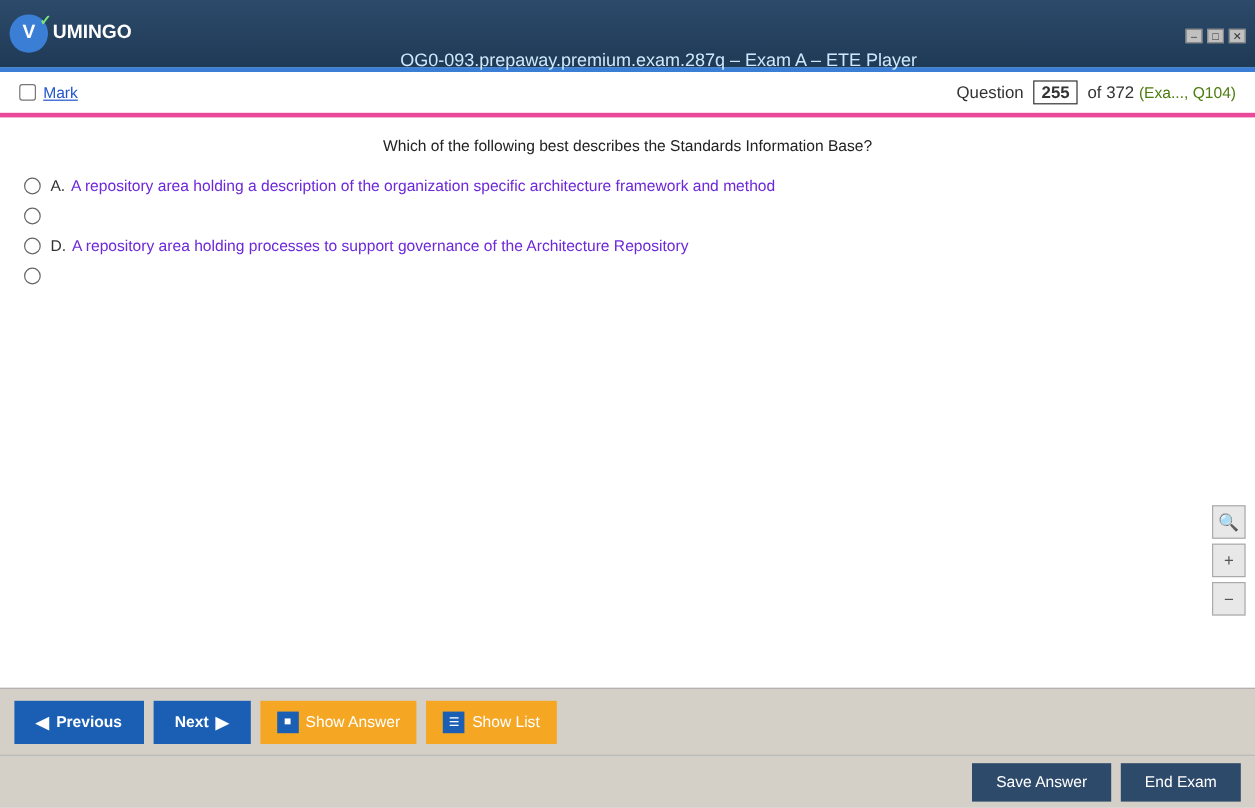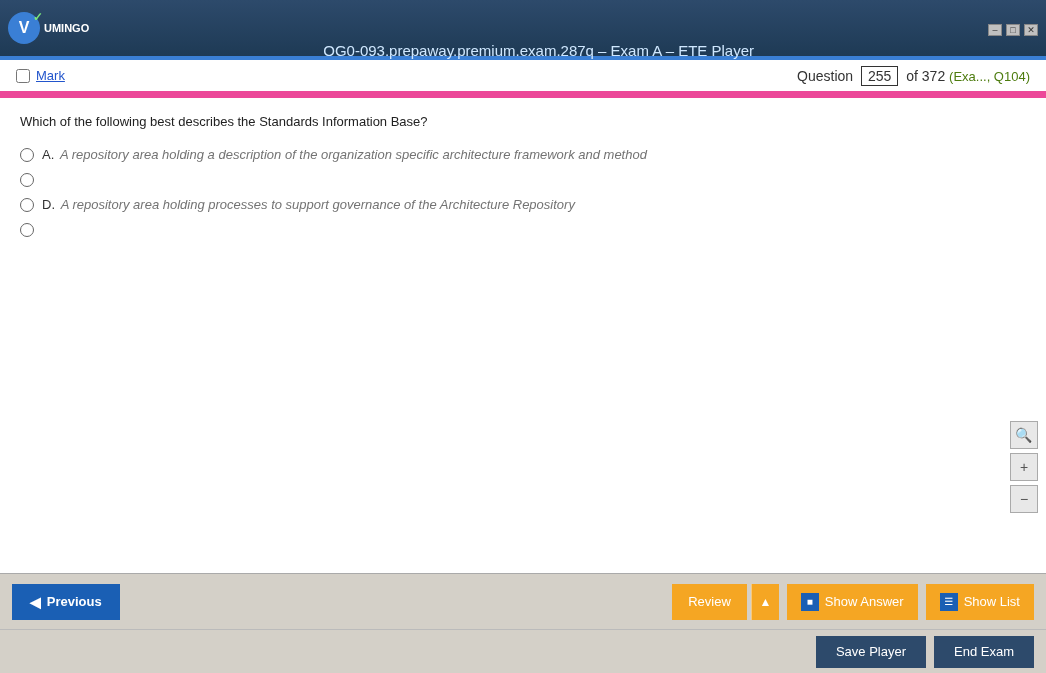--- a/index.html
+++ b/index.html
@@ -9,72 +9,73 @@
     .title-bar {
       background: linear-gradient(to bottom, #2d4a6b, #1e3a55);
       height: 56px;
       display: flex;
       align-items: center;
       justify-content: space-between;
       padding: 0 8px;
       color: white;
     }
     .title-bar-left { display: flex; align-items: center; gap: 8px; }
-    .logo-text { color: white; font-size: 11px; font-weight: bold; }
+    .logo-text { color: white; font-size: 16px; font-weight: bold; }
     .title-center { font-size: 15px; color: #d0e8ff; flex: 1; text-align: center; margin-top: 45px; }
     .title-controls { display: flex; gap: 4px; align-items: flex-start; padding-top: 4px; }
     .win-btn {
       width: 14px; height: 12px;
       background: #c0c0c0;
       border: 1px solid #888;
       font-size: 9px;
       display: flex; align-items: center; justify-content: center;
       cursor: pointer; color: #333;
     }
 
     
     .accent-bar { height: 4px; background: #3a7fd5; }
 
     
     .question-header {
       background: white;
       padding: 8px 16px;
       display: flex;
       align-items: center;
-      border-bottom: 7px solid #ec4899;
+      border-bottom: 4px solid #ec4899;
       height: 38px;
     }
     .mark-section { display: flex; align-items: center; gap: 6px; }
     .mark-checkbox { width: 14px; height: 14px; border: 1px solid #666; }
     .mark-link { color: #2255cc; text-decoration: underline; cursor: pointer; }
     .question-number { margin-left: auto; font-size: 14px; color: #333; }
     .question-num-box {
       display: inline-block;
       border: 1px solid #333;
       padding: 1px 6px;
       margin: 0 4px;
-      font-weight: normal;
+      font-weight: bold;
     }
     .question-context { color: #4d7c0f; font-size: 13px; }
 
     
     .main-content {
       background: white;
       padding: 16px 20px;
       height: calc(673px - 56px - 4px - 38px - 56px - 44px);
       overflow-y: auto;
       position: relative;
+      text-align: center;
     }
     .question-text { font-size: 13px; color: #222; margin-bottom: 18px; }
     .options { display: flex; flex-direction: column; gap: 10px; }
     .option-row { display: flex; align-items: flex-start; gap: 8px; font-size: 13px; }
     .option-radio { width: 14px; height: 14px; border-radius: 50%; border: 1px solid #666; flex-shrink: 0; margin-top: 1px; background: white; }
     .option-label { color: #333; }
     .option-label span.opt-key { font-weight: normal; color: #333; margin-right: 2px; }
-    .option-label span.opt-text { color: #737373; font-style: italic; }
+    .option-label span.opt-text { color: #6d28d9; }
 
     
     .sidebar-icons {
       position: absolute;
       right: 8px;
       bottom: 60px;
       display: flex;
       flex-direction: column;
       gap: 4px;
     }
@@ -268,42 +269,38 @@
   </div>
 </div>
 
 <div class="bottom-toolbar">
 
   <button class="nav-btn">
     <span class="arrow">◀</span>
     <span>Previous</span>
   </button>
 
-
-  <div style="margin-left:auto; display:flex; align-items:center; gap:4px;">
-    <button class="review-btn">
-      <span>Review</span>
-    </button>
-    <button class="review-arrow">
-      <span>▲</span>
-    </button>
-  </div>
+  <button class="nav-btn">
+    <span>Next</span>
+    <span class="arrow">▶</span>
+  </button>
+
 
   <button class="show-answer-btn">
     <div class="btn-icon-box">■</div>
     <span>Show Answer</span>
   </button>
 
   <button class="show-list-btn">
     <div class="btn-icon-box">☰</div>
     <span>Show List</span>
   </button>
 
 </div>
 
 <div class="second-toolbar">
   <button class="save-session-btn">
-    <span>Save Player</span>
+    <span>Save Answer</span>
   </button>
   <button class="end-exam-btn">
     <span>End Exam</span>
   </button>
 </div>
 
 </body></html>

